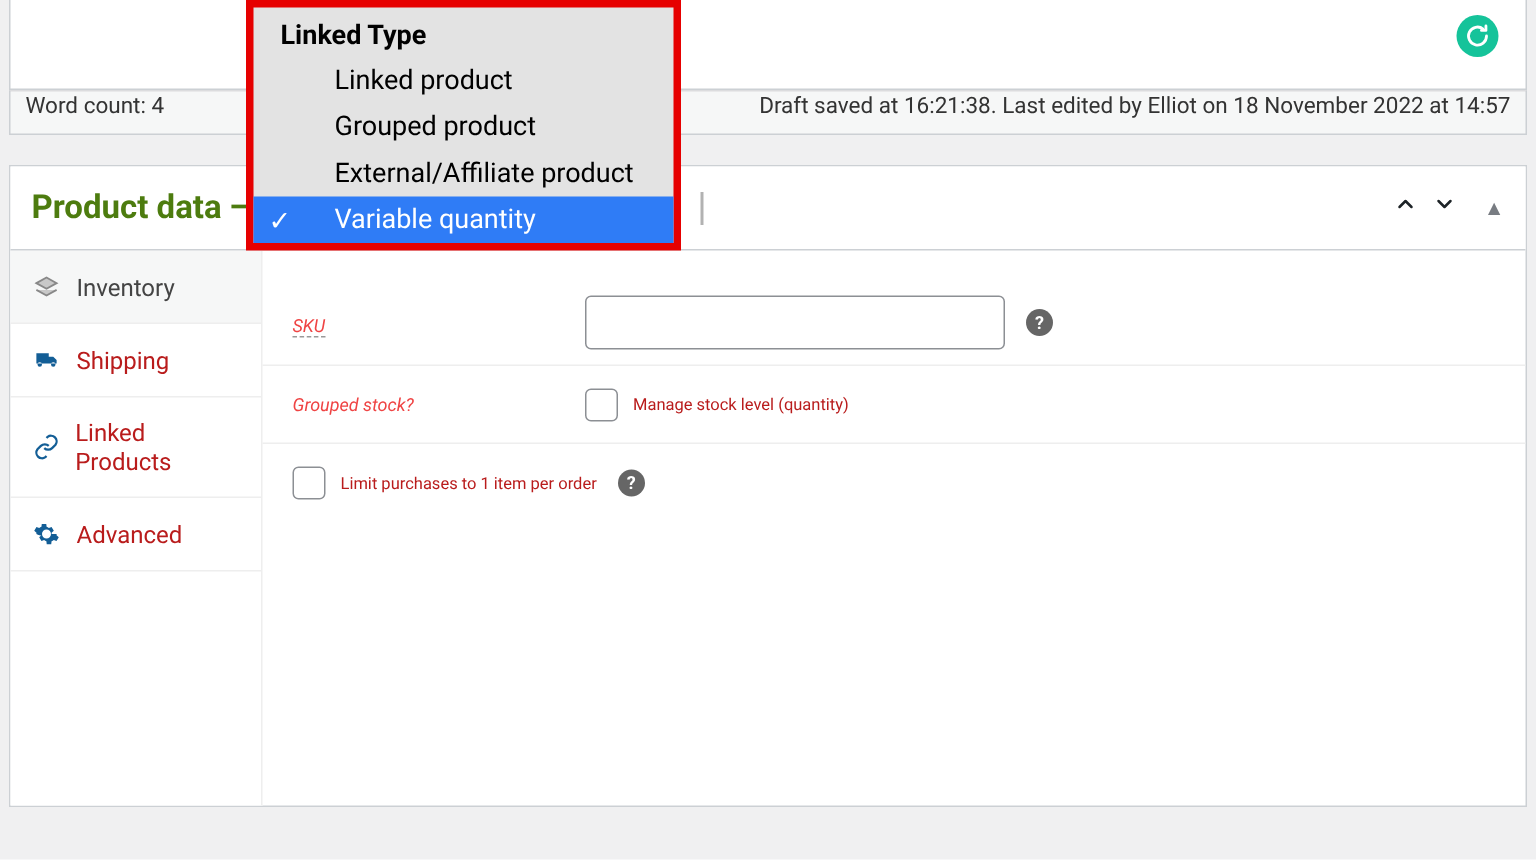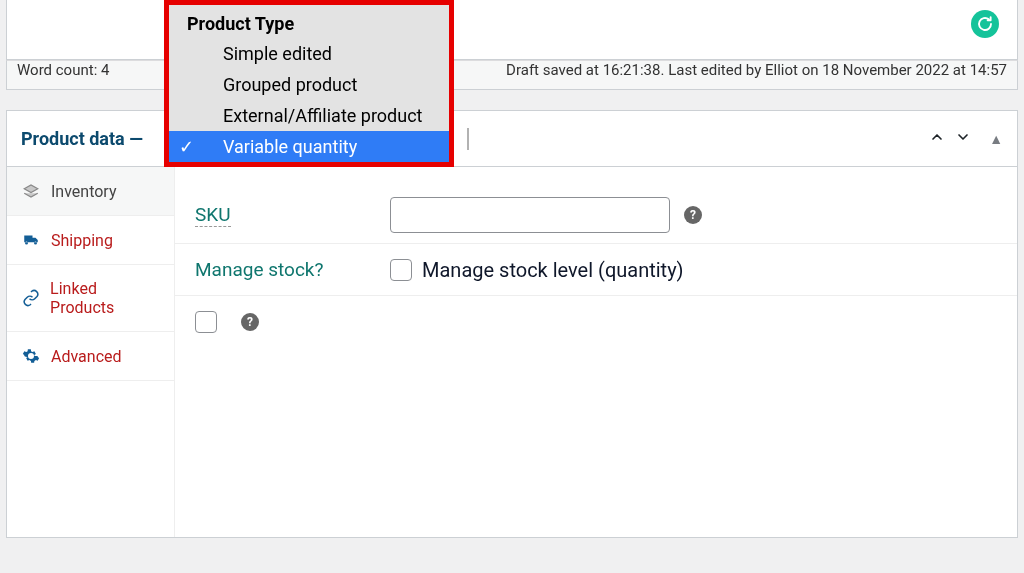--- a/index.html
+++ b/index.html
@@ -43,23 +43,23 @@
     .pd-header {
       height: 56px;
       border-bottom: 1px solid #ccd0d4;
       display: flex;
       align-items: center;
       padding: 0 14px;
       background: #fff;
       position: relative;
     }
     .pd-title {
-      font-size: 18px;
+      font-size: 22px;
       font-weight: 700;
-      color: #0c4a6e;
+      color: #4d7c0f;
     }
     .pd-toggle-area {
       margin-left: auto;
       display: flex;
       align-items: center;
       gap: 10px;
     }
     .chev-up, .chev-down {
       cursor: pointer;
       font-size: 18px;
@@ -110,22 +110,23 @@
     .field-row {
       display: flex;
       align-items: center;
       padding: 10px 20px;
       border-bottom: 1px solid #eee;
       min-height: 52px;
     }
     .field-row.no-border { border-bottom: none; }
     .field-label {
       width: 195px;
-      font-size: 19px;
-      color: #0f766e;
+      font-size: 12px;
+      color: #ef4444;
+      font-style: italic;
     }
     .field-label.underlined {
       border-bottom: 1px dashed #999;
       display: inline-block;
       width: auto;
       margin-right: 0;
     }
     .label-wrap { width: 195px; }
     .sku-input {
       width: 280px;
@@ -151,22 +152,22 @@
     .checkbox {
       width: 22px;
       height: 22px;
       border: 1px solid #8c8f94;
       border-radius: 4px;
       margin-right: 10px;
       cursor: pointer;
       background: #fff;
     }
     .check-label {
-      font-size: 20px;
-      color: #0f172a;
+      font-size: 11px;
+      color: #b91c1c;
     }
     .dropdown-overlay {
       position: absolute;
       top: 0px;
       left: 164px;
       width: 290px;
       background: #e3e3e3;
       border: 5px solid #e60000;
       z-index: 100;
     }
@@ -286,34 +287,35 @@
         <span>Advanced</span>
       </li>
     </ul>
     <div class="pd-panel">
       <div class="field-row">
         <div class="label-wrap"><span class="field-label underlined">SKU</span></div>
         <input class="sku-input" type="text" value="" style="">
         <span class="help-circle">?</span>
       </div>
       <div class="field-row">
-        <div class="field-label">Manage stock?</div>
+        <div class="field-label">Grouped stock?</div>
         <span class="checkbox"></span>
         <span class="check-label">Manage stock level (quantity)</span>
       </div>
       <div class="field-row no-border">
         <span class="checkbox"></span>
+        <span class="check-label">Limit purchases to 1 item per order</span>
         <span class="help-circle">?</span>
       </div>
     </div>
   </div>
 </div>
 
 <div class="dropdown-overlay">
-  <div class="dd-header">Product Type</div>
-  <div class="dd-item">Simple edited</div>
+  <div class="dd-header">Linked Type</div>
+  <div class="dd-item">Linked product</div>
   <div class="dd-item">Grouped product</div>
   <div class="dd-item">External/Affiliate product</div>
   <div class="dd-item selected">
     <span class="dd-check">✓</span>
     <span>Variable quantity</span>
   </div>
 </div>
 
 </body></html>

